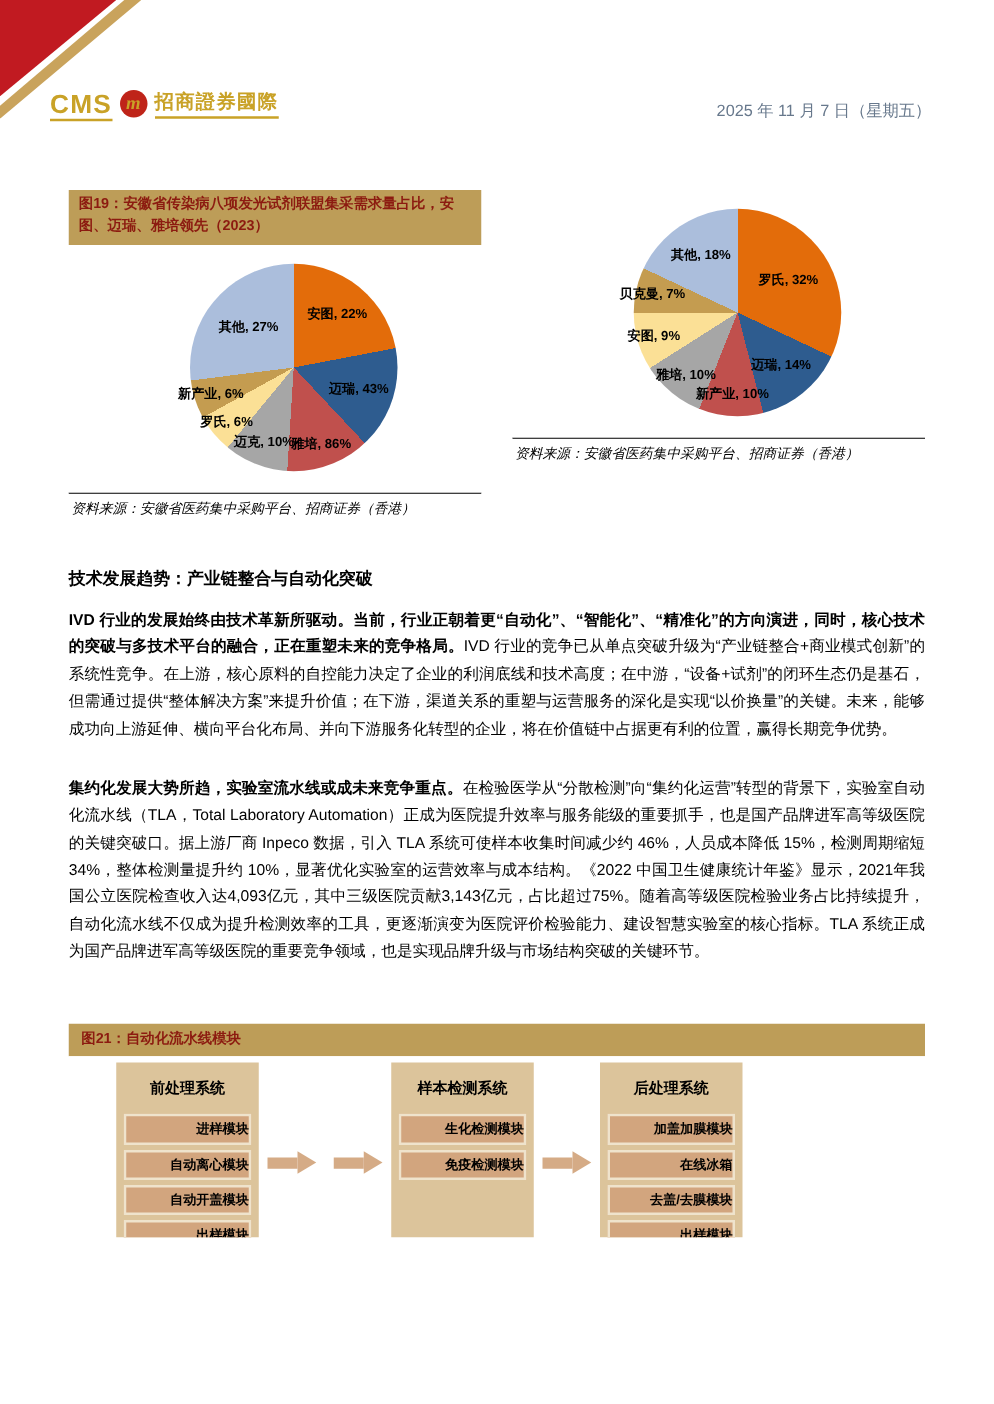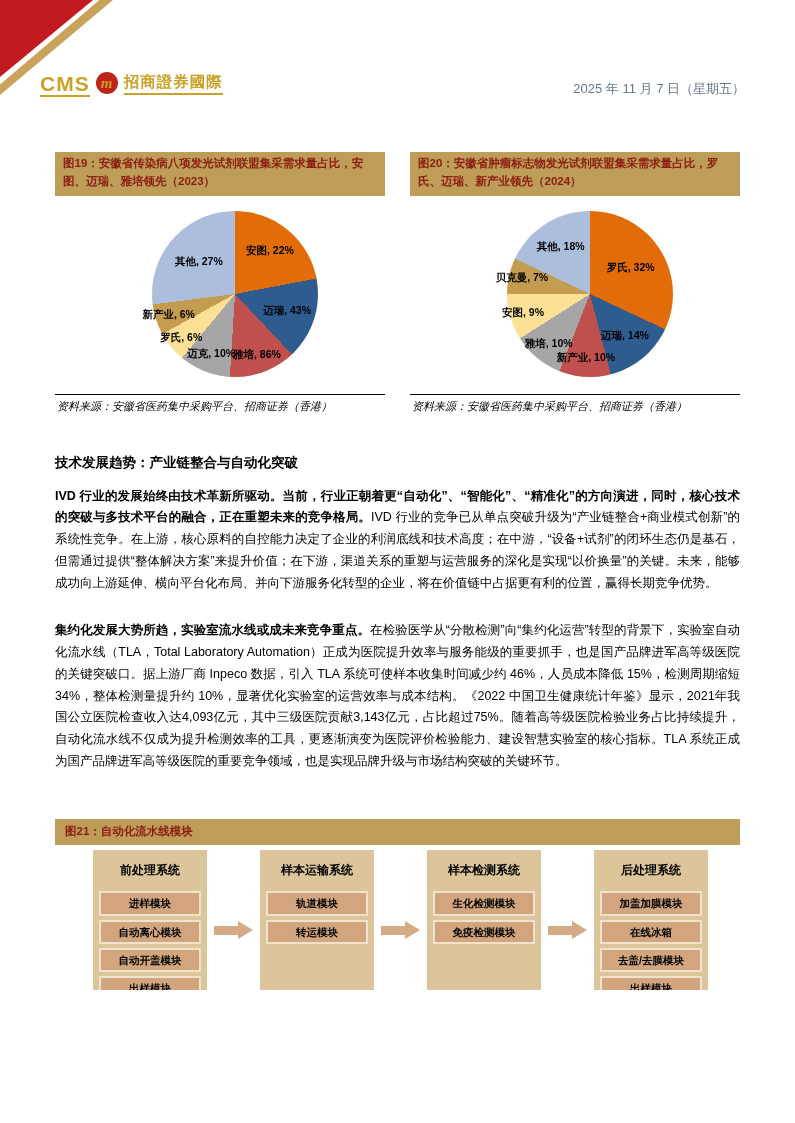--- a/index.html
+++ b/index.html
@@ -40,21 +40,21 @@
   .section-heading{margin:40px 0 0;font-size:13.5px;font-weight:bold;}
   .para{margin:14px 0 0;font-size:12.5px;line-height:1.74;text-align:justify;}
   .para2{margin-top:26px;}
 
   
   .fig21{margin-top:12px;width:685px;}
   .diagram{background:#fff;padding:5px 0 8px;}
   .diag-row{display:flex;margin-left:38px;width:615px;align-items:stretch;}
   .diag-col{width:114px;flex:none;background:var(--col-bg);padding:8px 6px 6px;box-sizing:border-box;}
   .col-header{text-align:center;font-weight:bold;font-size:12px;margin:4px 0 12px;}
-  .module{background:var(--mod-bg);border:2px solid var(--mod-border);text-align:center;
+  .module{background:var(--mod-bg);border:2px solid var(--mod-border);text-align:right;
     font-weight:bold;font-size:10.5px;padding:3px 0;margin-bottom:4px;line-height:1.35;}
   .arrow-cell{width:53px;flex:none;display:flex;align-items:center;justify-content:center;}
   .arrow{display:flex;align-items:center;}
   .arrow-shaft{width:24px;height:9px;background:var(--arrow-tan);}
   .arrow-head{width:0;height:0;border-left:15px solid var(--arrow-tan);
     border-top:9px solid transparent;border-bottom:9px solid transparent;}
 
   
   .footer-left{position:absolute;left:48px;top:1066px;color:var(--footer-gray);font-size:11px;}
   .footer-page{position:absolute;right:55px;top:1066px;color:var(--footer-gray);font-size:11px;}
@@ -89,21 +89,20 @@
             <div class="pie-label" style="left: 201.93px; top: 158.913px;">雅培, 86%</div>
             <div class="pie-label" style="left: 156.168px; top: 158.194px;">迈克, 10%</div>
             <div class="pie-label" style="left: 126.28px; top: 142.441px;">罗氏, 6%</div>
             <div class="pie-label" style="left: 113.692px; top: 119.545px;">新产业, 6%</div>
             <div class="pie-label" style="left: 143.89px; top: 66.1644px;">其他, 27%</div>
           </div>
         <div class="source">资料来源：安徽省医药集中采购平台、招商证券（香港）</div>
       </div>
 
       <div class="fig-panel">
-        <div class="fig-title">图20：安徽省肿瘤标志物发光试剂联盟集采需求量占比，罗氏、迈瑞、新产业领先（2024）</div>
         <div class="pie-box">
           <div class="pie" style="background: conic-gradient(rgb(227, 108, 10) 0deg, rgb(227, 108, 10) 115.2deg, rgb(46, 92, 143) 115.2deg, rgb(46, 92, 143) 165.6deg, rgb(192, 80, 77) 165.6deg, rgb(192, 80, 77) 201.6deg, rgb(166, 166, 166) 201.6deg, rgb(166, 166, 166) 237.6deg, rgb(251, 224, 150) 237.6deg, rgb(251, 224, 150) 270deg, rgb(196, 156, 80) 270deg, rgb(196, 156, 80) 295.2deg, rgb(171, 190, 220) 295.2deg, rgb(171, 190, 220) 360deg);"></div>
         <div class="pie-label" style="left: 220.646px; top: 72.2053px;">罗氏, 32%</div>
             <div class="pie-label" style="left: 214.918px; top: 140.209px;">迈瑞, 14%</div>
             <div class="pie-label" style="left: 175.935px; top: 162.612px;">新产业, 10%</div>
             <div class="pie-label" style="left: 138.733px; top: 147.883px;">雅培, 10%</div>
             <div class="pie-label" style="left: 113.048px; top: 117.451px;">安图, 9%</div>
             <div class="pie-label" style="left: 111.959px; top: 82.7911px;">贝克曼, 7%</div>
             <div class="pie-label" style="left: 150.647px; top: 51.7477px;">其他, 18%</div>
           </div>
@@ -128,25 +127,20 @@
               <div class="module">自动离心模块</div>
               <div class="module">自动开盖模块</div>
               <div class="module">出样模块</div>
             </div>
             <div class="arrow-cell">
               <div class="arrow">
                 <div class="arrow-shaft"></div>
                 <div class="arrow-head"></div>
               </div>
             </div>
-            <div class="diag-col">
-              <div class="col-header">样本运输系统</div>
-              <div class="module">轨道模块</div>
-              <div class="module">转运模块</div>
-            </div>
             <div class="arrow-cell">
               <div class="arrow">
                 <div class="arrow-shaft"></div>
                 <div class="arrow-head"></div>
               </div>
             </div>
             <div class="diag-col">
               <div class="col-header">样本检测系统</div>
               <div class="module">生化检测模块</div>
               <div class="module">免疫检测模块</div>

